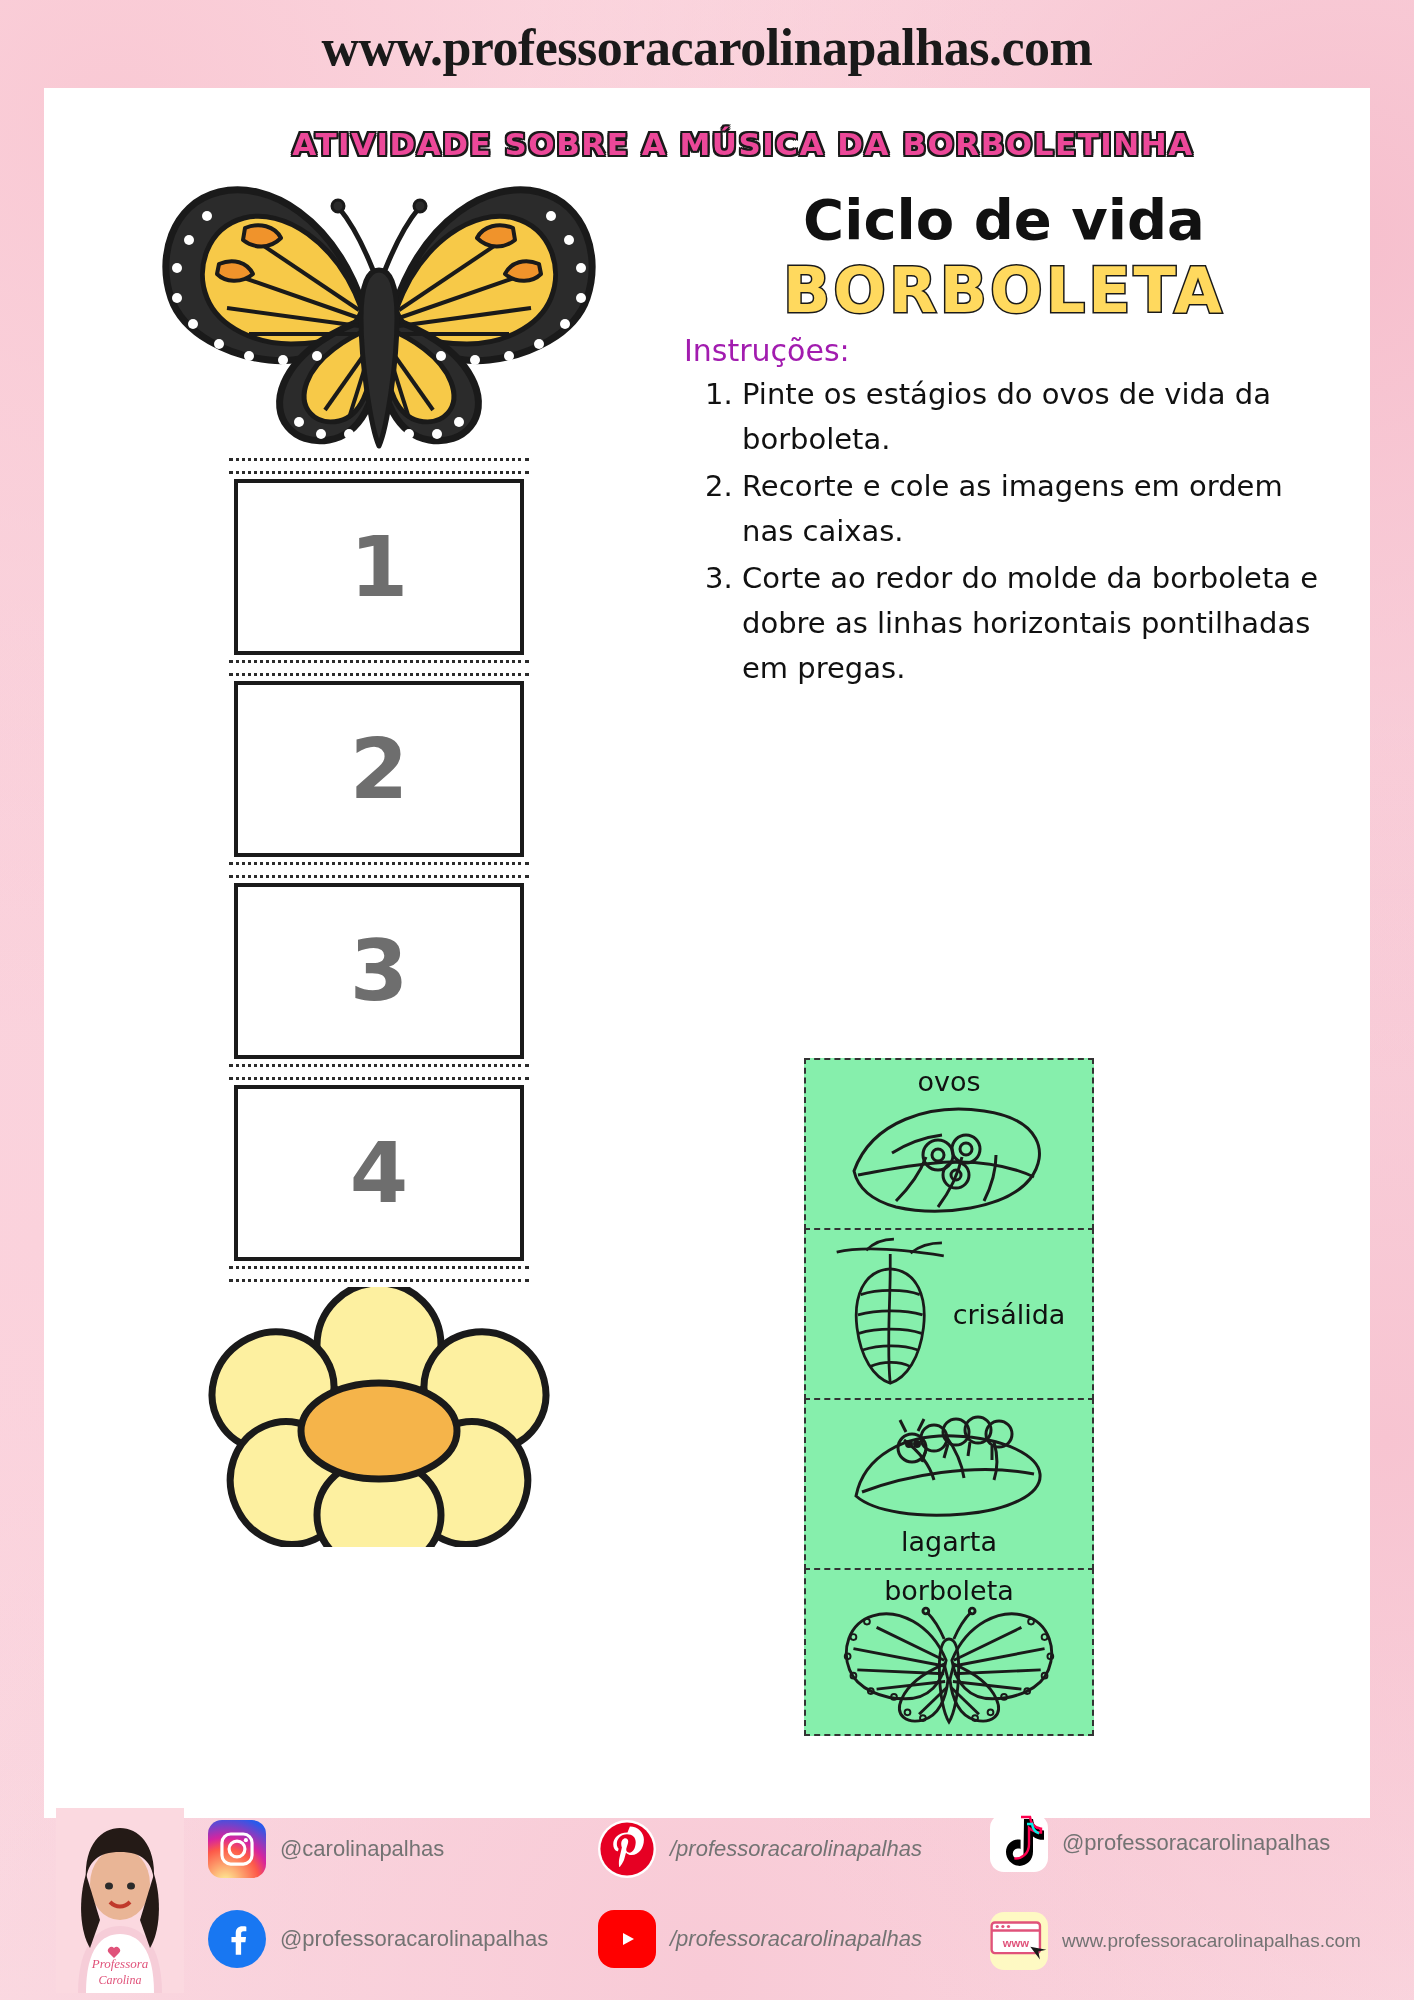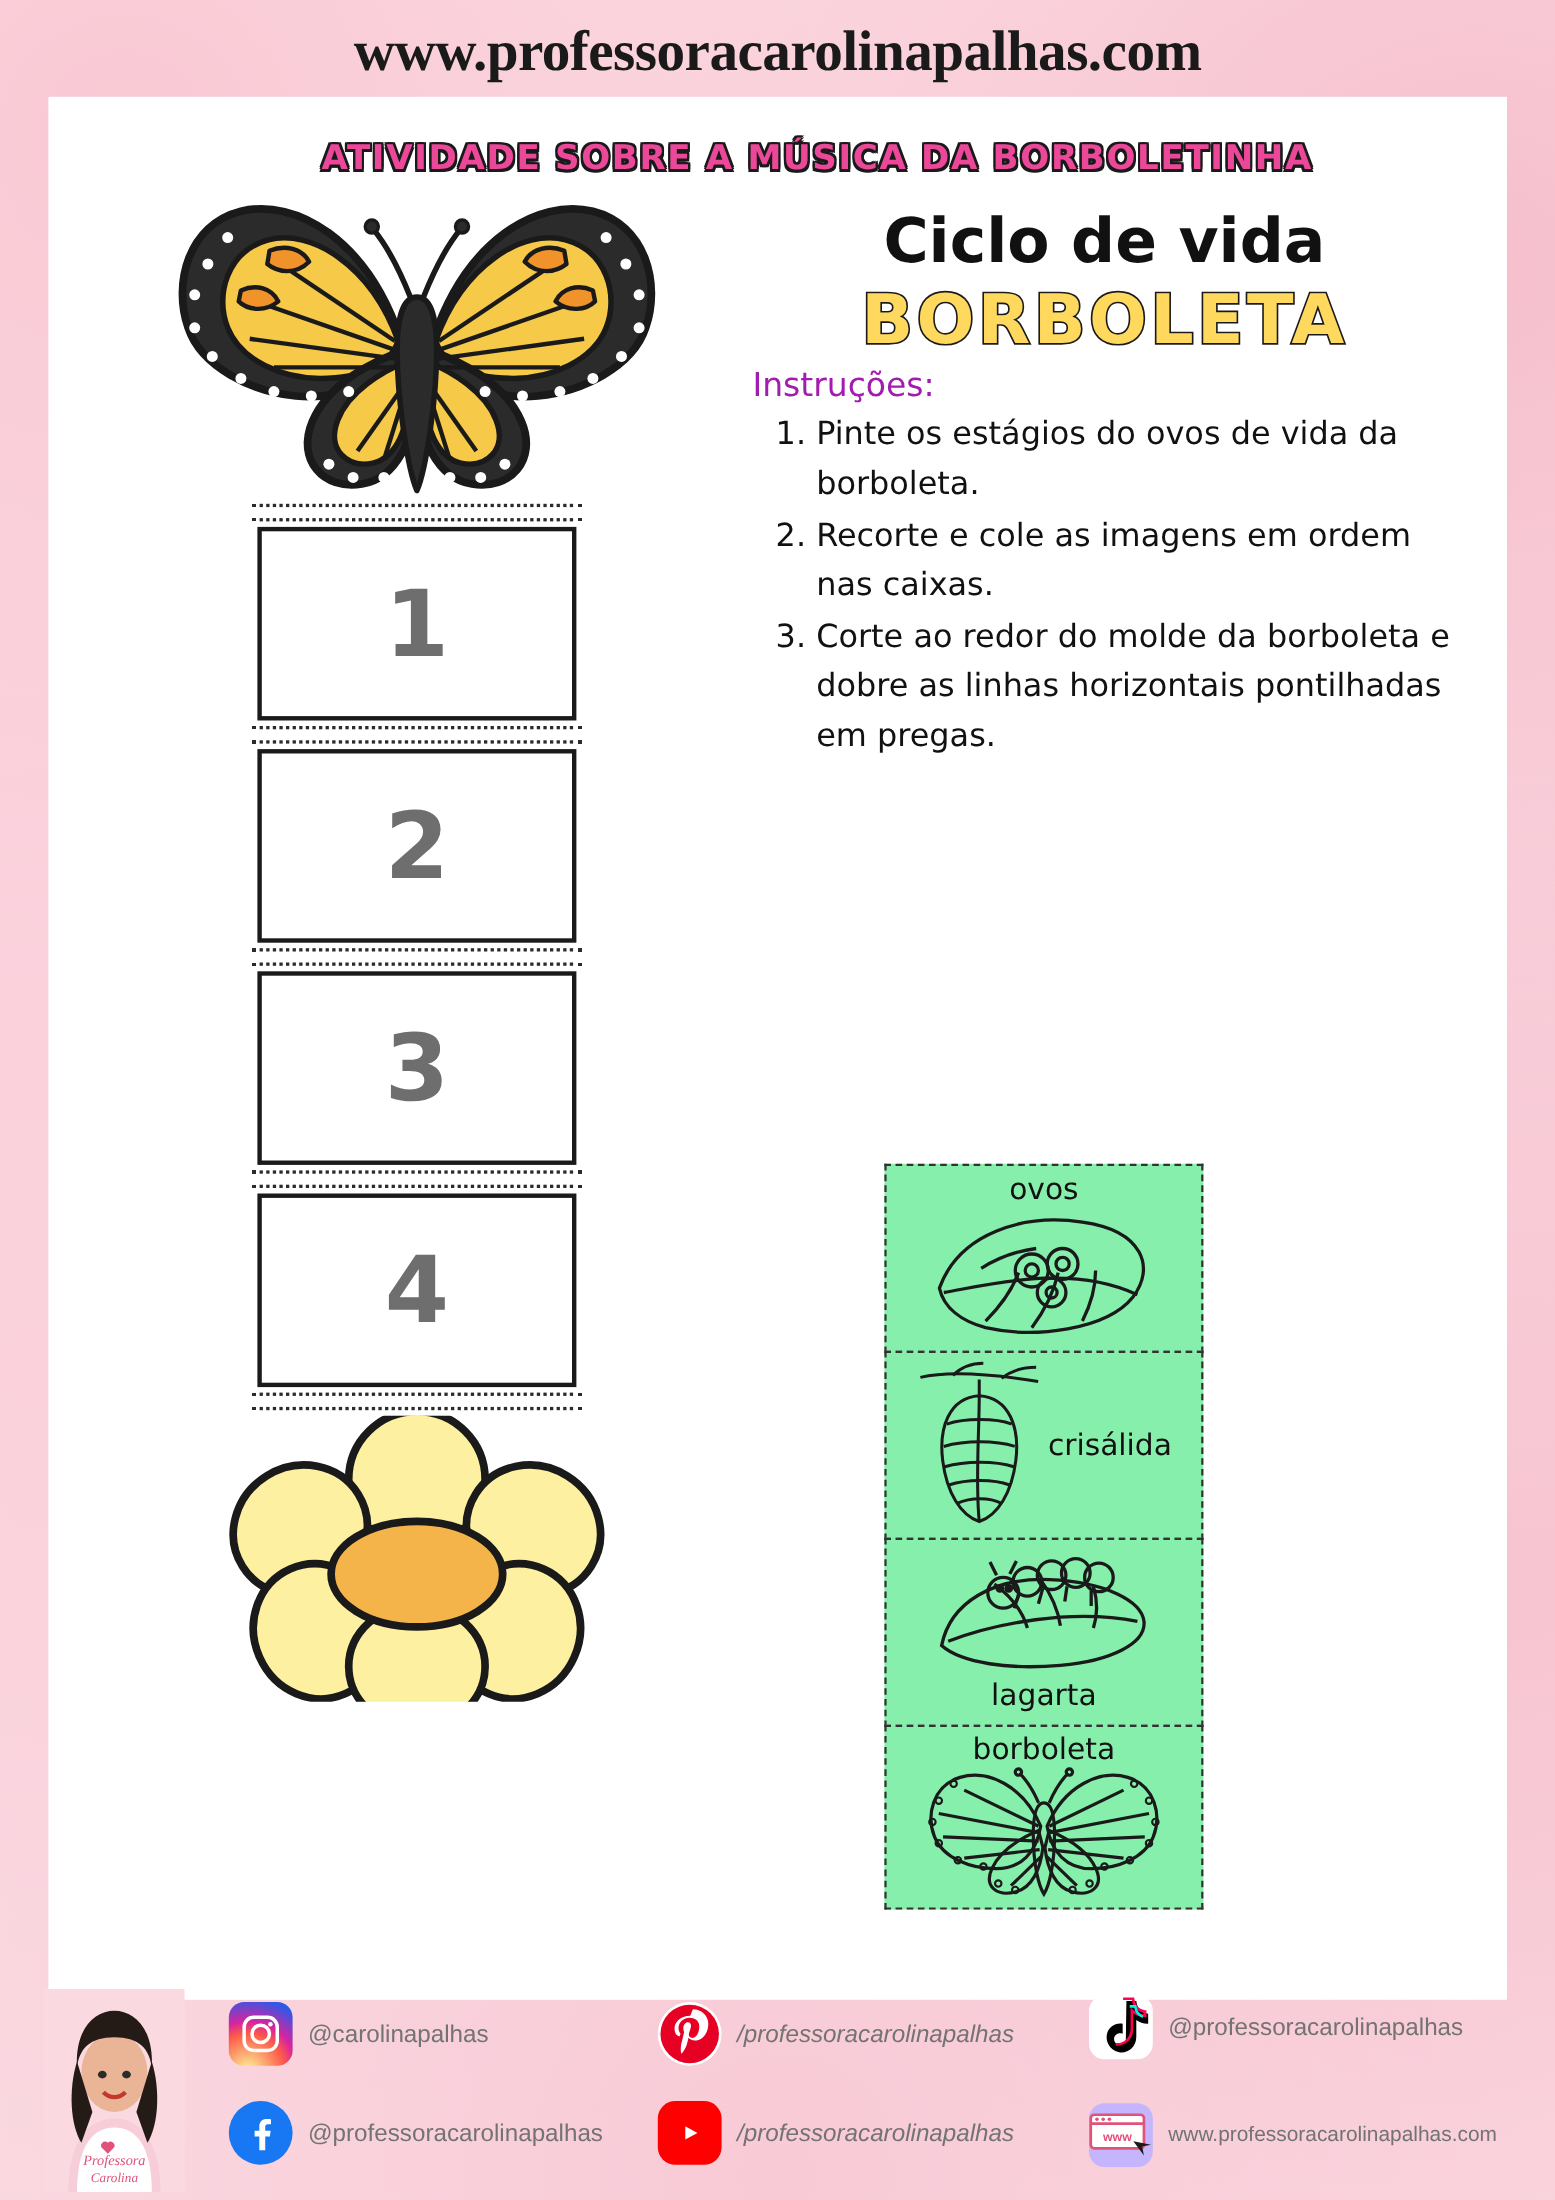--- a/index.html
+++ b/index.html
@@ -179,21 +179,21 @@
   
   .footer {
     position: absolute;
     left: 0;
     top: 1800px;
     width: 1414px;
     height: 200px;
   }
   .avatar {
     position: absolute;
-    left: 40px;
+    left: 56px;
     top: 8px;
     width: 128px;
     height: 185px;
     overflow: hidden;
   }
   .soc {
     position: absolute;
     display: flex;
     align-items: center;
     gap: 14px;
@@ -212,21 +212,21 @@
     justify-content: center;
     flex: 0 0 auto;
   }
   .ic-ig {
     background: radial-gradient(circle at 30% 107%, #fdf497 0%, #fd5949 45%, #d6249f 60%, #285AEB 90%);
   }
   .ic-fb { background: #1877f2; border-radius: 50%; }
   .ic-pin { background: #ffffff; border-radius: 50%; border: 0; }
   .ic-yt { background: #ff0000; border-radius: 16px; }
   .ic-tt { background: #ffffff; }
-  .ic-web { background: #c4b5fd; }
+  .ic-web { background: #fef9c3; }
 </style>
 </head>
 <body>
 
 <div class="bg-wash"></div>
 
 <div class="site-url">www.professoracarolinapalhas.com</div>
 
 <div class="sheet">
 

